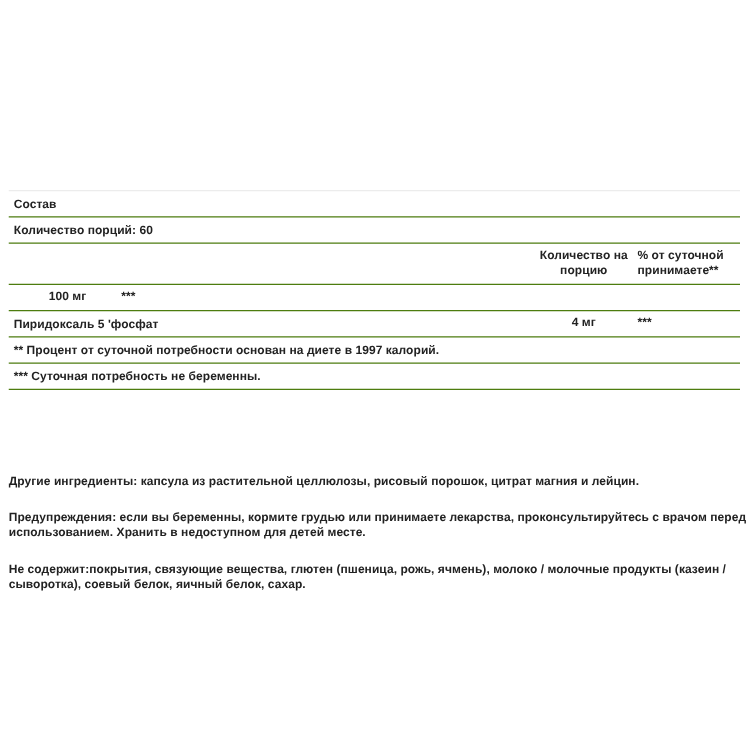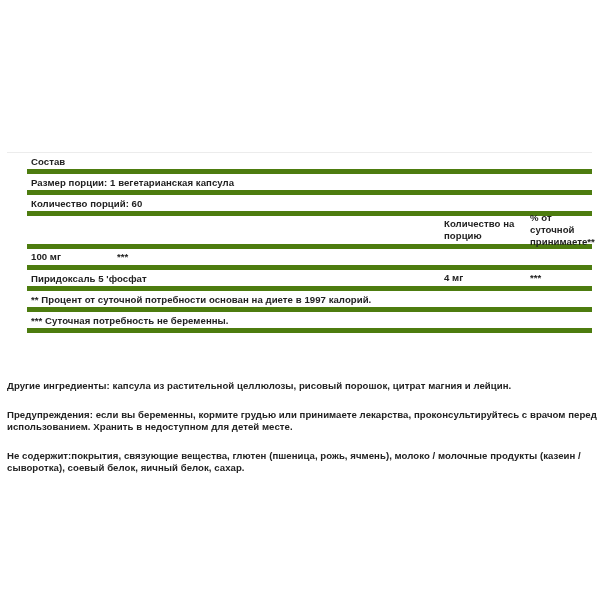--- a/index.html
+++ b/index.html
@@ -21,36 +21,36 @@
     .facts {
       position: absolute;
       left: 7px;
       top: 152px;
       width: 585px;
       border-top: 1px solid #ececec;
     }
     .row {
       display: flex;
       align-items: center;
-      border-bottom: 5px solid #4d7c0f;
+      border-bottom: 1px solid #4d7c0f;
       height: 21px;
       box-sizing: border-box;
       padding-left: 4px;
-      margin-left: 20px;
     }
     .row.header {
       height: 33px;
       align-items: center;
     }
     .cell-name {
       flex: 0 0 413px;
     }
     .cell-amount {
       flex: 0 0 86px;
       line-height: 12px;
+      text-align: center;
     }
     .cell-dv {
       flex: 1;
       line-height: 12px;
     }
     .row.full .cell-name {
       flex: 1;
     }
     .notes {
       position: absolute;
@@ -62,23 +62,20 @@
     .notes p {
       margin: 16px 0 10px 0;
     }
   </style>
 </head>
 <body>
 
 <div class="facts">
   <div class="row full">
     <span class="cell-name">Состав</span>
-  </div>
-  <div class="row full">
-    <span class="cell-name">Размер порции: 1 вегетарианская капсула</span>
   </div>
   <div class="row full">
     <span class="cell-name">Количество порций: 60</span>
   </div>
   <div class="row header">
     <span class="cell-name"></span>
     <span class="cell-amount">Количество на порцию</span>
     <span class="cell-dv">% от суточной принимаете**</span>
   </div>
   <div class="row">

